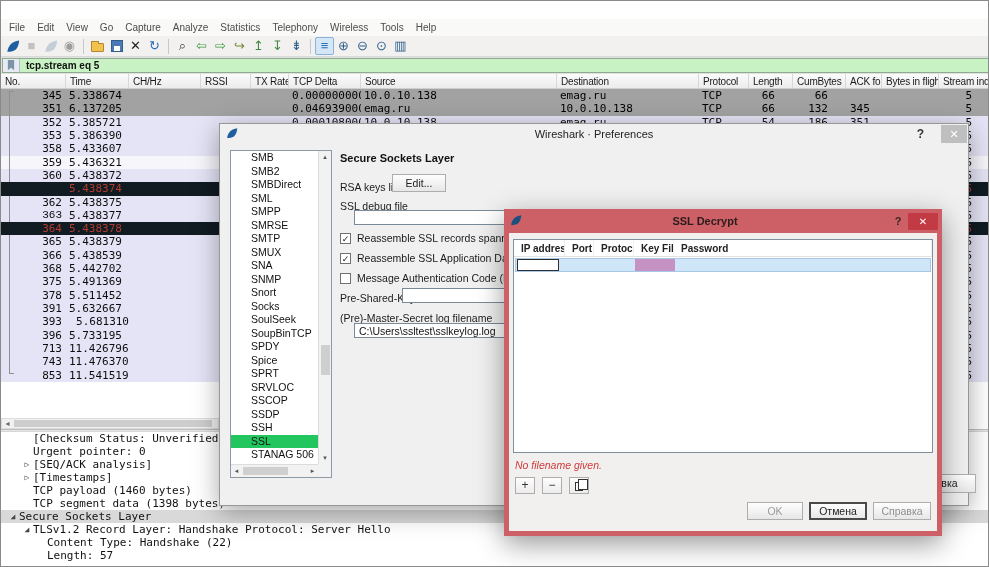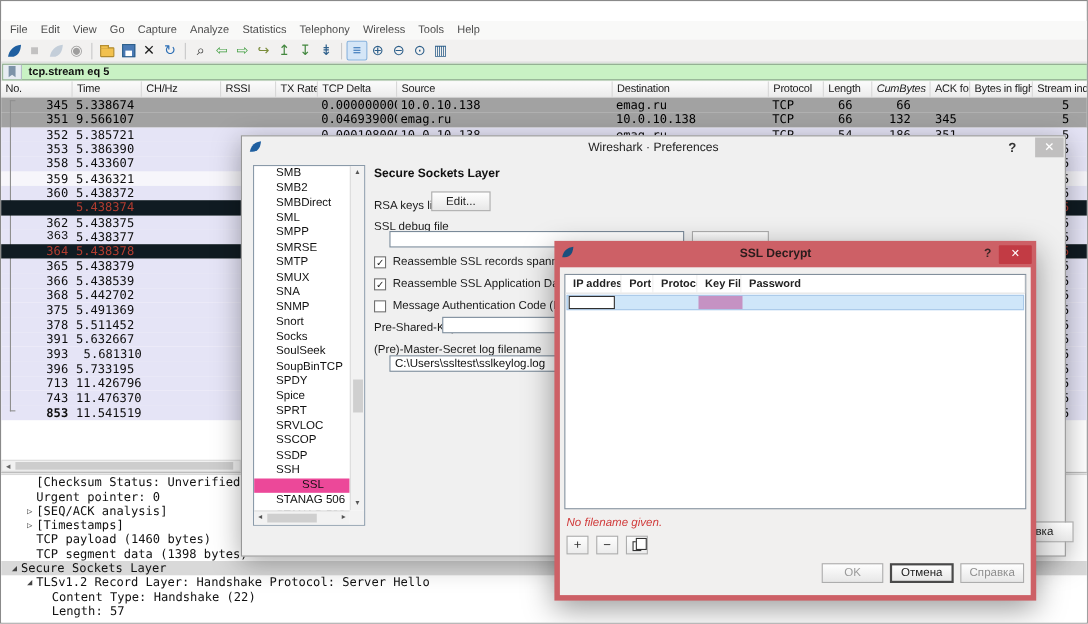--- a/index.html
+++ b/index.html
@@ -66,38 +66,38 @@
   
   .prefs { position:absolute; left:218px; top:122px; width:750px; height:383px; background:#f0f0f0; border:1px solid #979797; box-shadow:0 6px 24px rgba(0,0,0,.35); z-index:10; font-size:10.5px; }
   .prefs-title { position:relative; height:20px; }
   .prefs-fin { position:absolute; left:6px; top:3px; }
   .prefs-title-text { position:absolute; left:0; top:0; width:100%; text-align:center; font-size:11px; line-height:20px; color:#222; }
   .prefs-help { position:absolute; right:44px; top:0; font-size:12px; font-weight:bold; color:#333; line-height:20px; }
   .prefs-close { position:absolute; right:1px; top:1px; width:26px; height:18px; background:#c0bfbf; color:#fff; text-align:center; line-height:18px; font-size:11px; }
   .proto-listbox { position:absolute; left:10px; top:26px; width:102px; height:328px; background:#fff; border:1px solid #8a9aa9; }
   .proto-items { position:absolute; left:0; top:0; right:13px; bottom:13px; overflow:hidden; }
   .proto-item { height:13.5px; line-height:13.5px; padding-left:20px; font-size:10.5px; color:#111; white-space:nowrap; }
-  .proto-sel { background:#ec4899;text-align:center; }
+  .proto-sel { background:#22c55e; }
   .plb-vscroll { position:absolute; right:0; top:0; width:13px; bottom:13px; background:#f2f2f2; border-left:1px solid #dcdcdc; }
   .vs-up,.vs-down { position:absolute; left:0; width:12px; height:12px; font-size:7px; color:#555; text-align:center; line-height:12px; }
   .vs-up { top:0; } .vs-down { bottom:0; }
   .vs-thumb { position:absolute; left:2px; top:194px; width:9px; height:30px; background:#cfcfcf; }
   .plb-hscroll { position:absolute; left:0; bottom:0; right:13px; height:13px; background:#f2f2f2; border-top:1px solid #dcdcdc; }
   .hs2-left,.hs2-right { position:absolute; top:0; width:11px; height:12px; font-size:7px; color:#555; text-align:center; line-height:12px; }
   .hs2-left { left:0; } .hs2-right { right:0; }
   .hs2-thumb { position:absolute; left:12px; top:2px; width:45px; height:8px; background:#cfcfcf; }
   .plb-corner { position:absolute; right:0; bottom:0; width:13px; height:13px; background:#f2f2f2; }
   .prefs-heading { position:absolute; left:120px; top:28px; font-weight:bold; font-size:11px; color:#111; }
   .lab { position:absolute; font-size:10.5px; color:#1b1b1b; }
   .cb-row { height:20px; display:flex; align-items:center; }
   .cb-box { width:11px; height:11px; border:1px solid #707070; background:#fff; font-size:9px; line-height:10px; text-align:center; color:#222; margin-right:6px; flex:none; }
   .cb-label { font-size:10.5px; color:#1b1b1b; white-space:nowrap; }
 
   
-  .ssldlg { position:absolute; left:503px; top:218px; width:438px; height:327px; background:var(--accent-red,#cd6066); box-shadow:0 8px 26px rgba(0,0,0,.4); z-index:20; }
+  .ssldlg { position:absolute; left:503px; top:208px; width:438px; height:327px; background:var(--accent-red,#cd6066); box-shadow:0 8px 26px rgba(0,0,0,.4); z-index:20; }
   .ssl-title { position:absolute; left:0; top:0; width:100%; height:24px; display:flex; align-items:center; }
   .ssl-fin { margin-left:6px; }
   .ssl-title-text { flex:1; text-align:center; font-size:11px; font-weight:600; color:#2a1c1c; }
   .ssl-help { width:20px; text-align:center; color:#3a2525; font-weight:bold; font-size:11px; }
   .ssl-close { width:30px; height:17px; margin-right:4px; background:var(--close-red,#c23b44); color:#fff; text-align:center; line-height:17px; font-size:10px; border-radius:1px; }
   .ssl-body { position:absolute; left:5px; top:24px; right:5px; bottom:5px; background:#f1f0ef; }
   .ssl-table { position:absolute; left:4px; top:6px; width:420px; height:214px; background:#fff; border:1px solid #828f9c; }
   .ssl-thead { display:flex; height:17px; border-bottom:1px solid #e2e2e2; }
   .ssl-hcell { font-size:10px; font-weight:600; color:#222; padding-left:7px; line-height:17px; border-right:1px solid #efefef; white-space:nowrap; overflow:hidden; }
   .ssl-row { position:absolute; left:1px; top:18px; width:416px; height:14px; background:var(--selection-blue,#cfe6f9); border:1px solid #a8c8e8; }
@@ -185,21 +185,21 @@
       <span class="plh-cell" style="width: 65px;">No.</span>
       <span class="plh-cell" style="width: 63px;">Time</span>
       <span class="plh-cell" style="width: 72px;">CH/Hz</span>
       <span class="plh-cell" style="width: 50px;">RSSI</span>
       <span class="plh-cell" style="width: 38px;">TX Rate</span>
       <span class="plh-cell" style="width: 72px;">TCP Delta</span>
       <span class="plh-cell" style="width: 196px;">Source</span>
       <span class="plh-cell" style="width: 142px;">Destination</span>
       <span class="plh-cell" style="width: 50px;">Protocol</span>
       <span class="plh-cell" style="width: 44px;">Length</span>
-      <span class="plh-cell" style="width: 53px; font-style: italic;">CumBytes</span>
+      <span class="plh-cell" style="width: 53px;">CumBytes</span>
       <span class="plh-cell" style="width: 36px;">ACK for</span>
       <span class="plh-cell" style="width: 57px;">Bytes in flight</span>
       <span class="plh-cell" style="width: 51px;">Stream index</span>
     </div>
   <div class="pl-rows" id="pl-rows">
       <div class="pl-row r-gray">
         <span class="pl-cell a-r c-no" style="width: 65px;">345</span>
         <span class="pl-cell a-l c-time" style="width: 63px;">5.338674</span>
         <span class="pl-cell a-l c-ch_hz" style="width: 72px;"></span>
         <span class="pl-cell a-l c-rssi" style="width: 50px;"></span>
@@ -209,21 +209,21 @@
         <span class="pl-cell a-l c-destination" style="width: 142px;">emag.ru</span>
         <span class="pl-cell a-l c-protocol" style="width: 50px;">TCP</span>
         <span class="pl-cell a-r c-length" style="width: 44px;">66</span>
         <span class="pl-cell a-r c-cum_bytes" style="width: 53px;">66</span>
         <span class="pl-cell a-l c-ack_for" style="width: 36px;"></span>
         <span class="pl-cell a-l c-bytes_in_flight" style="width: 57px;"></span>
         <span class="pl-cell a-r c-stream_index" style="width: 51px;">5</span>
       </div>
       <div class="pl-row r-gray">
         <span class="pl-cell a-r c-no" style="width: 65px;">351</span>
-        <span class="pl-cell a-l c-time" style="width: 63px;">9.566107</span>
+        <span class="pl-cell a-l c-time" style="width: 63px;">6.137205</span>
         <span class="pl-cell a-l c-ch_hz" style="width: 72px;"></span>
         <span class="pl-cell a-l c-rssi" style="width: 50px;"></span>
         <span class="pl-cell a-l c-tx_rate" style="width: 38px;"></span>
         <span class="pl-cell a-l c-tcp_delta" style="width: 72px;">0.046939000</span>
         <span class="pl-cell a-l c-source" style="width: 196px;">emag.ru</span>
         <span class="pl-cell a-l c-destination" style="width: 142px;">10.0.10.138</span>
         <span class="pl-cell a-l c-protocol" style="width: 50px;">TCP</span>
         <span class="pl-cell a-r c-length" style="width: 44px;">66</span>
         <span class="pl-cell a-r c-cum_bytes" style="width: 53px;">132</span>
         <span class="pl-cell a-l c-ack_for" style="width: 36px;">345</span>
@@ -528,21 +528,21 @@
         <span class="pl-cell a-l c-source" style="width: 196px;"></span>
         <span class="pl-cell a-l c-destination" style="width: 142px;"></span>
         <span class="pl-cell a-l c-protocol" style="width: 50px;"></span>
         <span class="pl-cell a-r c-length" style="width: 44px;"></span>
         <span class="pl-cell a-r c-cum_bytes" style="width: 53px;"></span>
         <span class="pl-cell a-l c-ack_for" style="width: 36px;"></span>
         <span class="pl-cell a-l c-bytes_in_flight" style="width: 57px;"></span>
         <span class="pl-cell a-r c-stream_index" style="width: 51px;">5</span>
       </div>
       <div class="pl-row r-lavender">
-        <span class="pl-cell a-r c-no" style="width: 65px; font-weight: bold;">853</span>
+        <span class="pl-cell a-r c-no" style="width: 65px;">853</span>
         <span class="pl-cell a-l c-time" style="width: 63px;">11.541519</span>
         <span class="pl-cell a-l c-ch_hz" style="width: 72px;"></span>
         <span class="pl-cell a-l c-rssi" style="width: 50px;"></span>
         <span class="pl-cell a-l c-tx_rate" style="width: 38px;"></span>
         <span class="pl-cell a-l c-tcp_delta" style="width: 72px;"></span>
         <span class="pl-cell a-l c-source" style="width: 196px;"></span>
         <span class="pl-cell a-l c-destination" style="width: 142px;"></span>
         <span class="pl-cell a-l c-protocol" style="width: 50px;"></span>
         <span class="pl-cell a-r c-length" style="width: 44px;"></span>
         <span class="pl-cell a-r c-cum_bytes" style="width: 53px;"></span>

